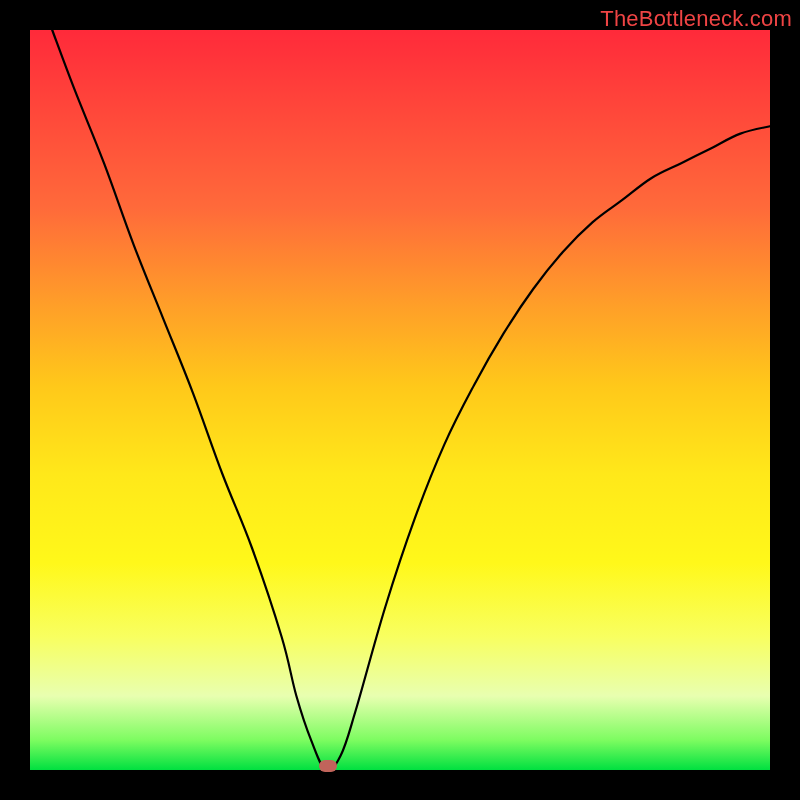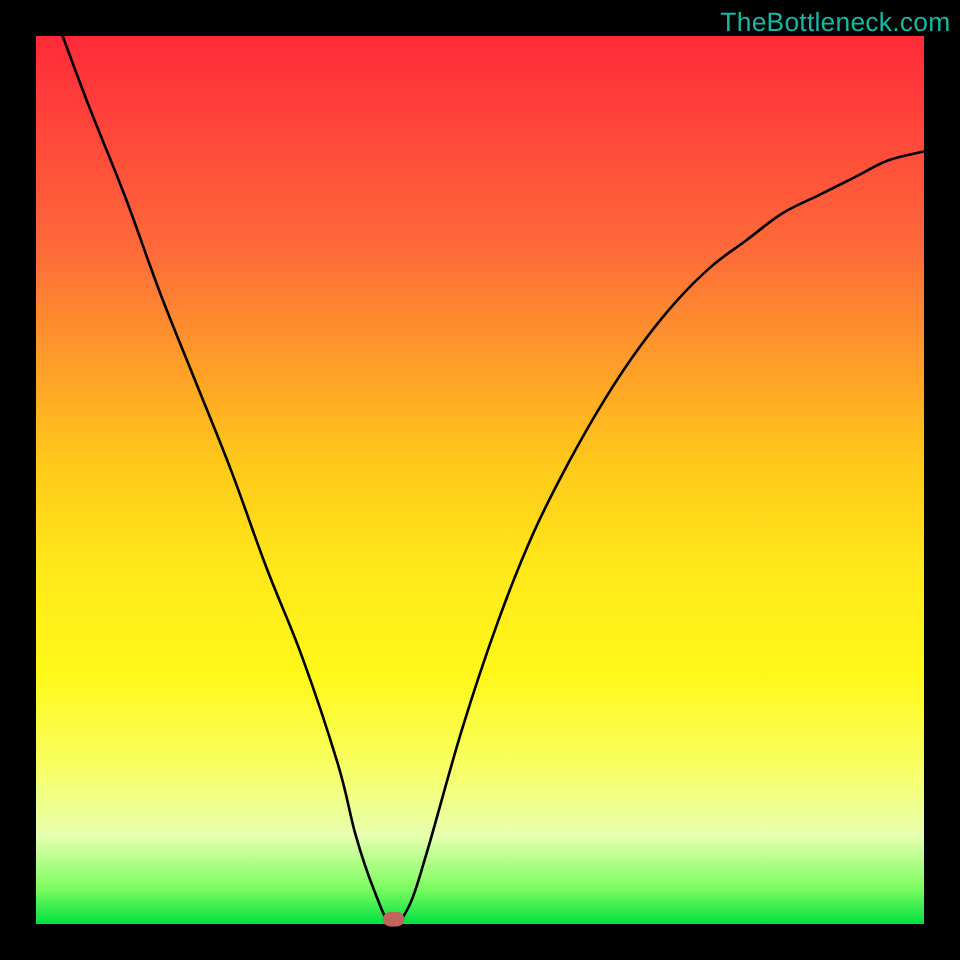--- a/index.html
+++ b/index.html
@@ -28,21 +28,21 @@
       #e8ffb0 90%,
       #7cfc60 96%,
       #00e040 100%);
   }
   .watermark {
     position: absolute;
     top: 6px;
     right: 8px;
     font-family: Arial, Helvetica, sans-serif;
     font-size: 22px;
-    color: #14b8a6;
+    color: #ef4444;
     font-weight: 500;
     letter-spacing: 0.2px;
   }
   svg.curve {
     position: absolute;
     left: 0; top: 0;
     width: 740px;
     height: 740px;
     overflow: visible;
   }

